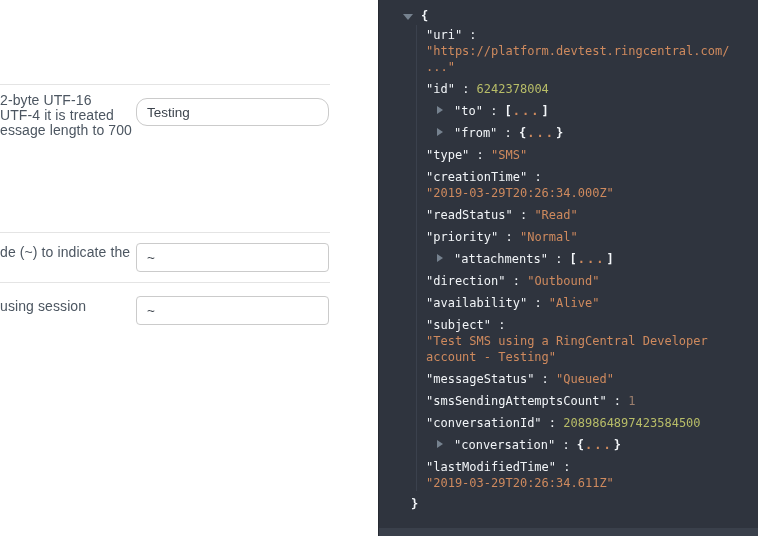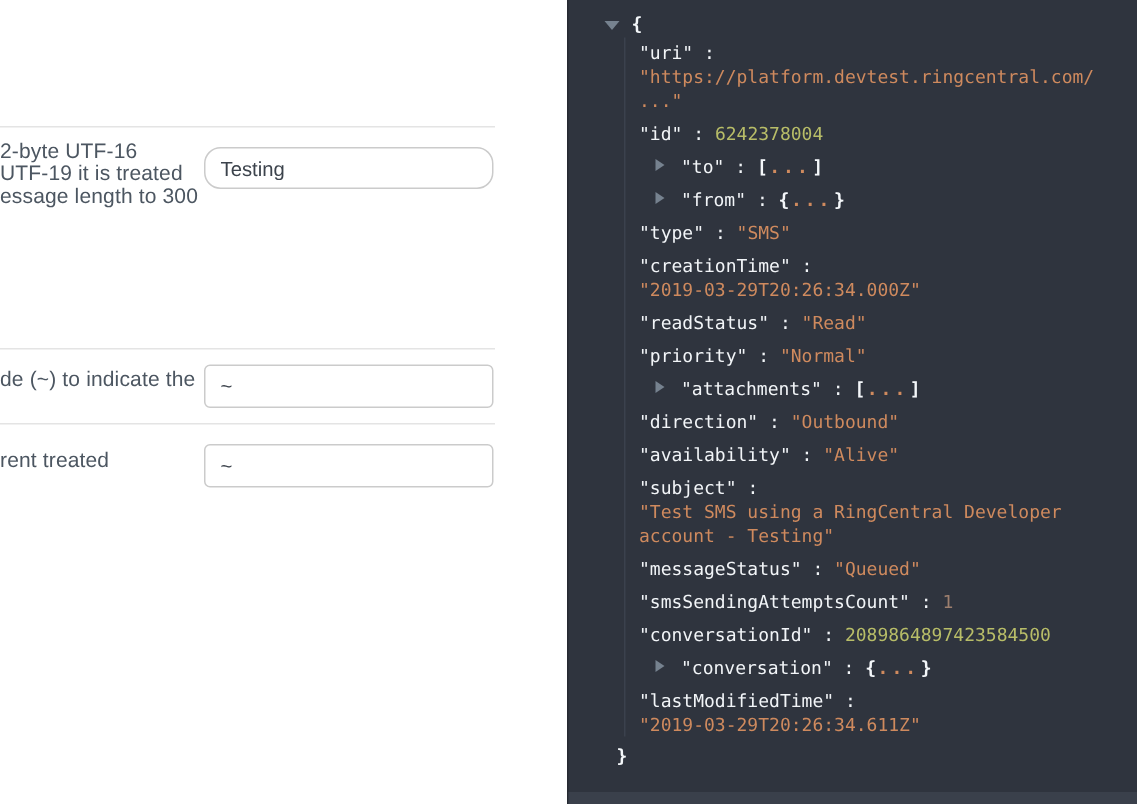--- a/index.html
+++ b/index.html
@@ -54,32 +54,32 @@
 
 <div class="stage">
 
   <div class="left-panel">
     <div class="divider d1"></div>
     <div class="divider d2"></div>
     <div class="divider d3"></div>
 
     <div class="desc desc-1">
       <div>2-byte UTF-16</div>
-      <div>UTF-19 it is treated</div>
-      <div>essage length to 300</div>
+      <div>UTF-4 it is treated</div>
+      <div>essage length to 700</div>
     </div>
     <input class="field f1" type="text" value="Testing" style="">
 
     <div class="desc desc-2">
       <div>de (~) to indicate the</div>
     </div>
     <input class="field f2" type="text" value="~" style="">
 
     <div class="desc desc-3">
-      <div>rent treated</div>
+      <div>using session</div>
     </div>
     <input class="field f3" type="text" value="~" style="">
   </div>
 
   <div class="json-panel">
     <div class="root-line">
       <span class="tri-down"></span><span class="brace">{</span>
     </div>
     <div class="entries">
         <div class="entry">

